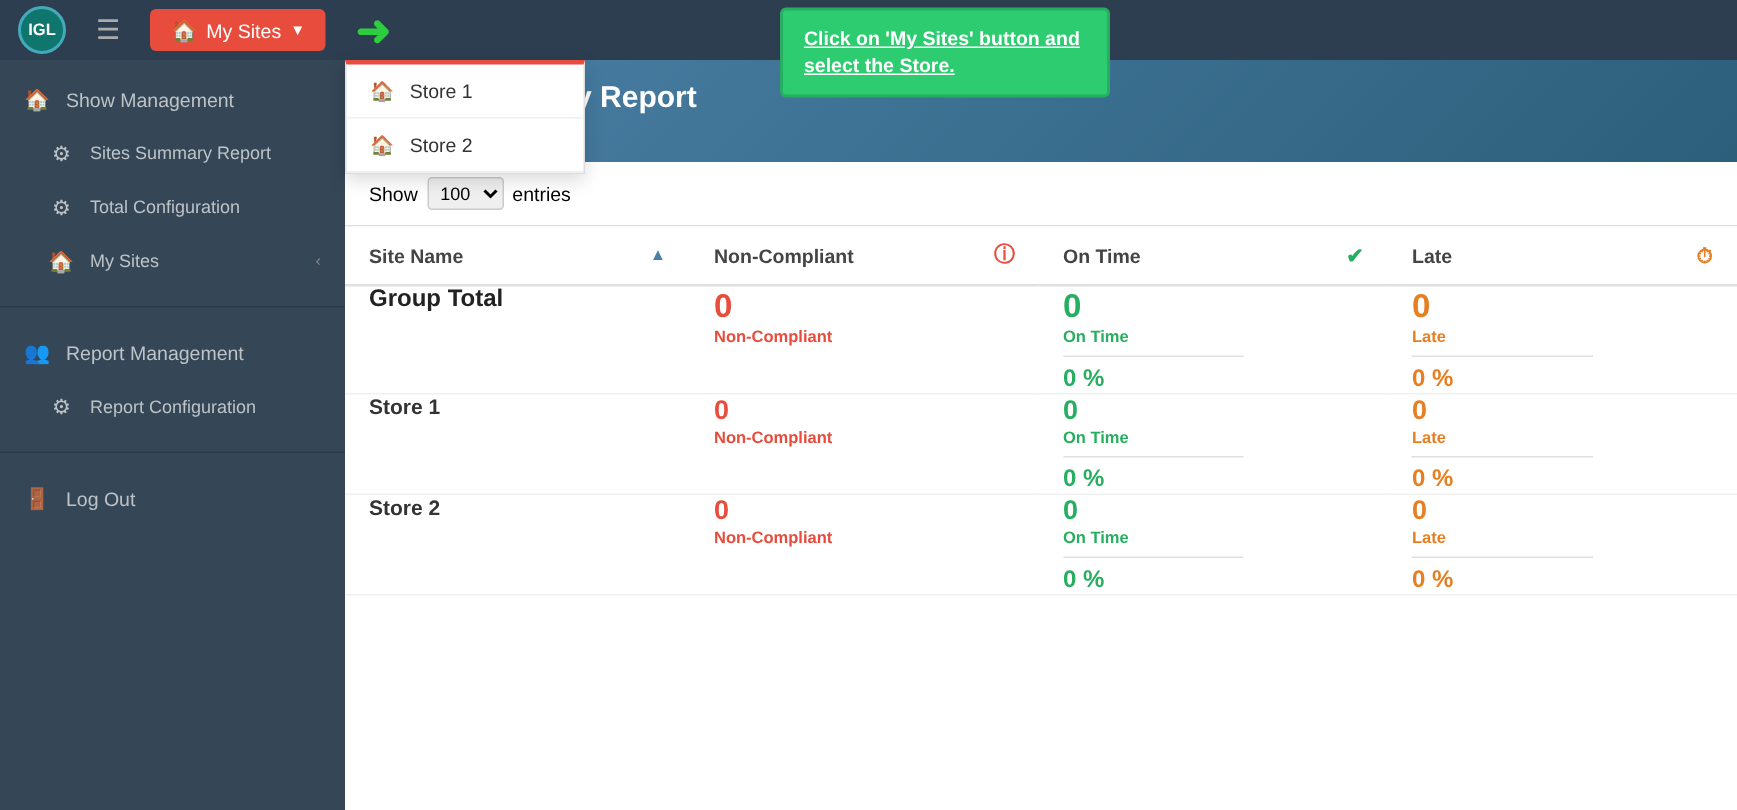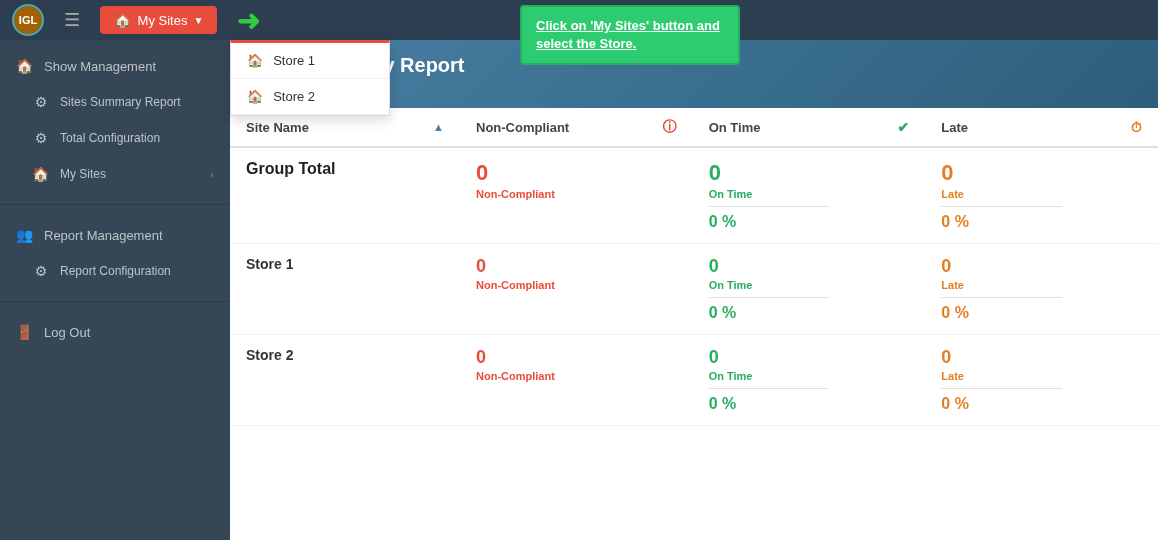--- a/index.html
+++ b/index.html
@@ -18,21 +18,21 @@
     }
     .logo-area {
       display: flex;
       align-items: center;
       gap: 6px;
     }
     .logo-circle {
       width: 32px;
       height: 32px;
       border-radius: 50%;
-      background: #a16207;
+      background: #0f766e;
       display: flex;
       align-items: center;
       justify-content: center;
       color: white;
       font-weight: bold;
       font-size: 11px;
       border: 2px solid #4ab;
     }
     .hamburger-btn {
       background: none;
@@ -214,21 +214,21 @@
     thead th .sort-icon { color: #4a7fa5; font-size: 11px; }
     thead th .info-icon { color: #e74c3c; font-size: 14px; }
     thead th .check-icon { color: #27ae60; font-size: 14px; }
     thead th .clock-icon { color: #e67e22; font-size: 14px; }
 
     tbody tr {
       border-bottom: 1px solid #f0f0f0;
     }
 
     td {
-      padding: 12px 16px;
+      padding: 0 16px;
       vertical-align: top;
       font-size: 13px;
     }
     td.site-name {
       font-weight: 700;
       color: #333;
       font-size: 14px;
       width: 230px;
     }
     td.group-total { font-size: 16px; font-weight: 800; color: #222; }
@@ -341,20 +341,29 @@
       </div>
     </div>
   </div>
 
   <div class="content-area">
     <div class="report-header">
       <div class="report-title">Sites Summary Report</div>
       <div class="report-subtitle">7-04-2019 04:51:19</div>
     </div>
 
+    <div class="table-controls">
+      <span>Show</span>
+      <select class="entries-select">
+        <option>100</option>
+        <option>25</option>
+        <option>50</option>
+      </select>
+      <span>entries</span>
+    </div>
 
     <div class="table-wrapper">
       <table>
         <thead>
           <tr>
             <th>
               <div class="th-inner">
                 <span>Site Name</span>
                 <span class="sort-icon">▲</span>
               </div>

